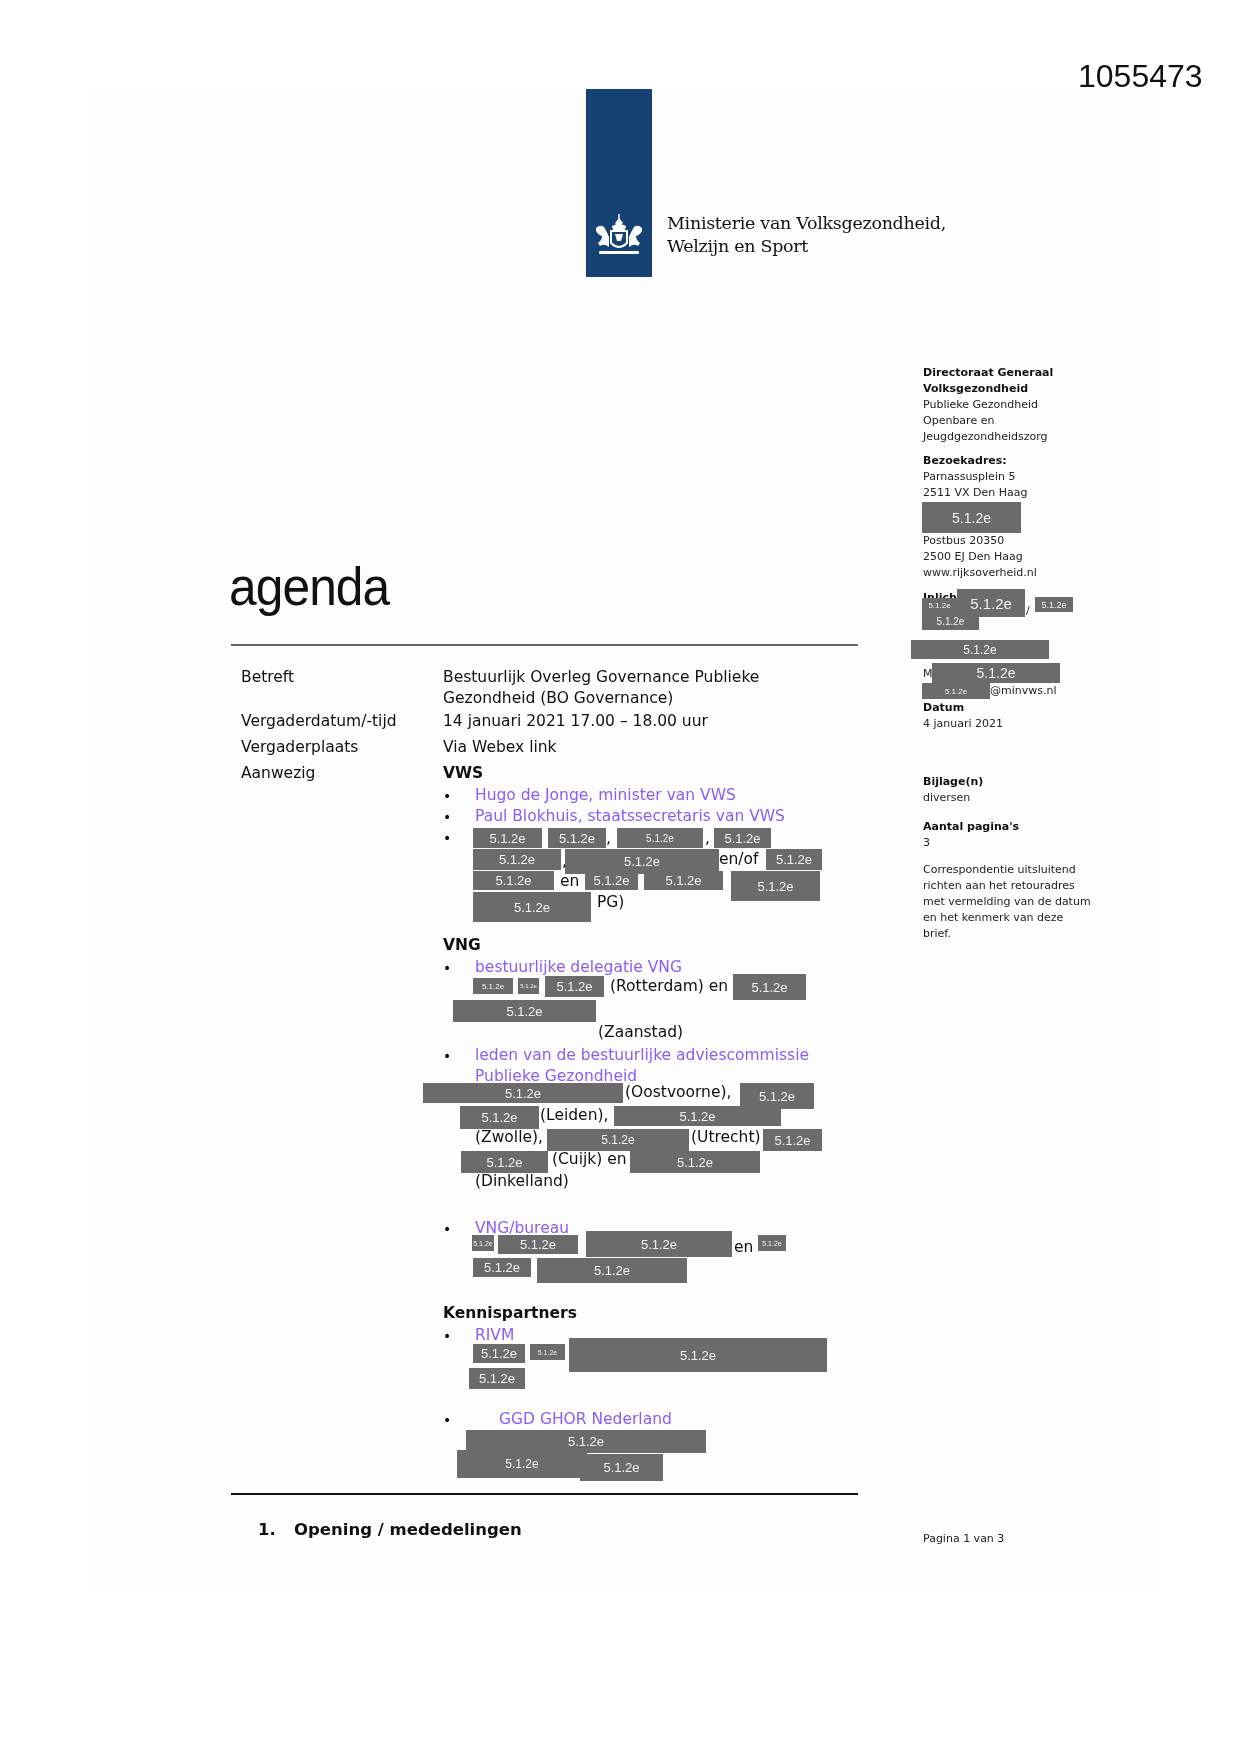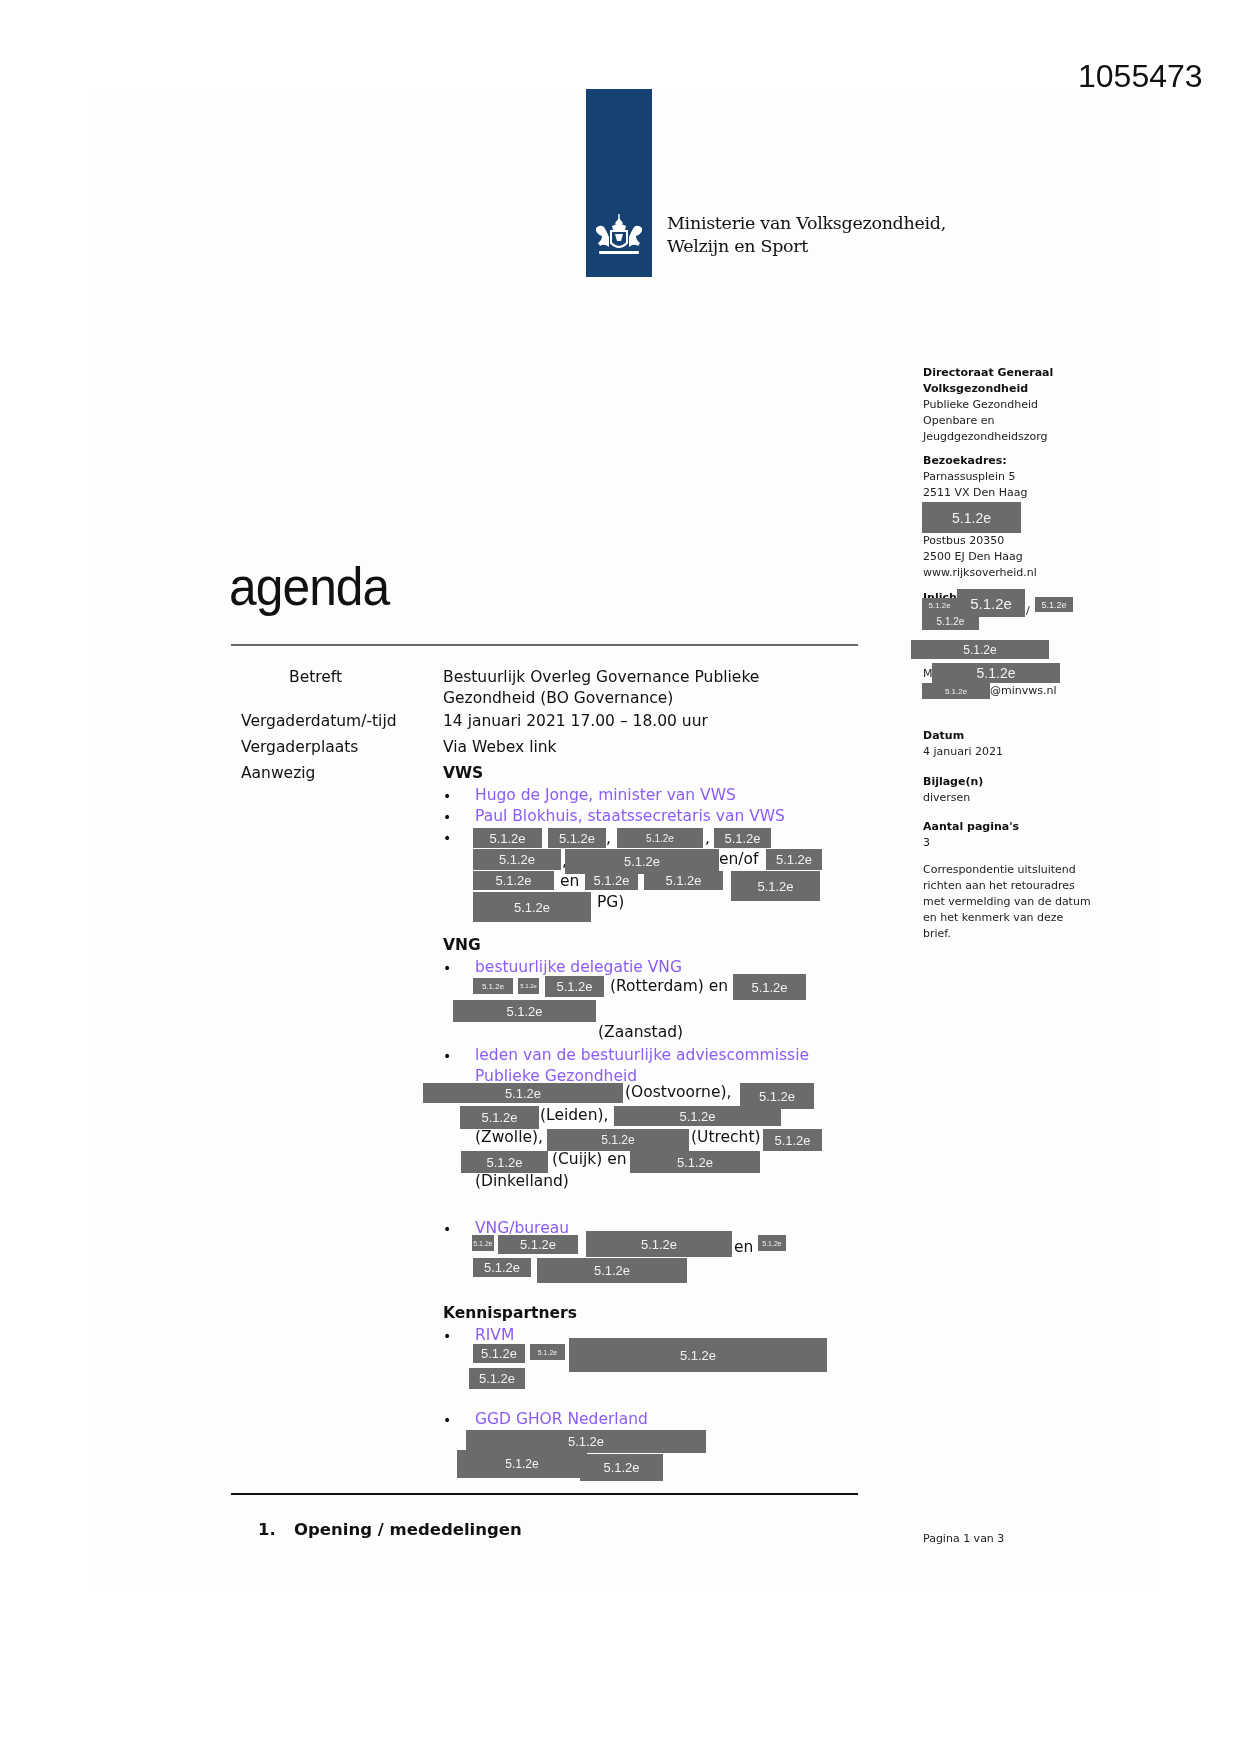--- a/index.html
+++ b/index.html
@@ -89,21 +89,21 @@
   <div>2500 EJ Den Haag</div>
   <div>www.rijksoverheid.nl</div>
 </div>
 <div class="side" style="top:590px;">
   <div class="h">Inlichtingen bij</div>
 </div>
 <div class="side" style="top:603px; left:1026px;">/</div>
 <div class="side" style="top:666px;">M</div>
 <div class="side" style="top:683px; left:990px;">@minvws.nl</div>
 
-<div class="side" style="top:728px;">
+<div class="side" style="top:700px;">
   <div class="h">Datum</div>
   <div>4 januari 2021</div>
 </div>
 <div class="side" style="top:774px;">
   <div class="h">Bijlage(n)</div>
   <div>diversen</div>
 </div>
 <div class="side" style="top:819px;">
   <div class="h">Aantal pagina's</div>
   <div>3</div>
@@ -112,21 +112,21 @@
   <div>Correspondentie uitsluitend</div>
   <div>richten aan het retouradres</div>
   <div>met vermelding van de datum</div>
   <div>en het kenmerk van deze</div>
   <div>brief.</div>
 </div>
 
 <div class="title">agenda</div>
 <div class="rule" style="top:644px;"></div>
 
-<div class="lbl" style="top:668px;margin-left:48px;">Betreft</div>
+<div class="lbl" style="top:668px;">Betreft</div>
 <div class="val" style="top:667px;">
   <div>Bestuurlijk Overleg Governance Publieke</div>
   <div>Gezondheid (BO Governance)</div>
 </div>
 <div class="lbl" style="top:712px;">Vergaderdatum/-tijd</div>
 <div class="val" style="top:711px;">14 januari 2021 17.00 – 18.00 uur</div>
 <div class="lbl" style="top:738px;">Vergaderplaats</div>
 <div class="val" style="top:737px;">Via Webex link</div>
 <div class="lbl" style="top:764px;">Aanwezig</div>
 
@@ -162,21 +162,21 @@
 <div class="frag" style="left:475px; top:1172px;">(Dinkelland)</div>
 
 <div class="bullet" style="top:1221px;">•</div>
 <div class="item" style="top:1218px;">VNG/bureau</div>
 <div class="frag" style="left:734px; top:1238px;">en</div>
 
 <div class="grp" style="top:1304px;">Kennispartners</div>
 <div class="bullet" style="top:1328px;">•</div>
 <div class="item" style="top:1325px;">RIVM</div>
 <div class="bullet" style="top:1412px;">•</div>
-<div class="item" style="top:1409px;">GGD GHOR Nederland</div>
+<div class="item" style="top:1409px;margin-left:24px;">GGD GHOR Nederland</div>
 
 <div id="redactions">
     <div class="redact" style="left: 922px; top: 502px; width: 99px; height: 31px; font-size: 14px; background: rgb(107, 107, 107);">5.1.2e</div>
     <div class="redact" style="left: 922px; top: 598px; width: 35px; height: 15px; font-size: 8px; background: rgb(107, 107, 107);">5.1.2e</div>
     <div class="redact" style="left: 957px; top: 589px; width: 68px; height: 28px; font-size: 15px; background: rgb(107, 107, 107);">5.1.2e</div>
     <div class="redact" style="left: 1035px; top: 597px; width: 38px; height: 15px; font-size: 9px; background: rgb(107, 107, 107);">5.1.2e</div>
     <div class="redact" style="left: 922px; top: 613px; width: 57px; height: 17px; font-size: 10px; background: rgb(107, 107, 107);">5.1.2e</div>
     <div class="redact" style="left: 911px; top: 640px; width: 138px; height: 19px; font-size: 12px; background: rgb(107, 107, 107);">5.1.2e</div>
     <div class="redact" style="left: 932px; top: 663px; width: 128px; height: 20px; font-size: 14px; background: rgb(107, 107, 107);">5.1.2e</div>
     <div class="redact" style="left: 922px; top: 683px; width: 68px; height: 16px; font-size: 8px; background: rgb(107, 107, 107);">5.1.2e</div>

